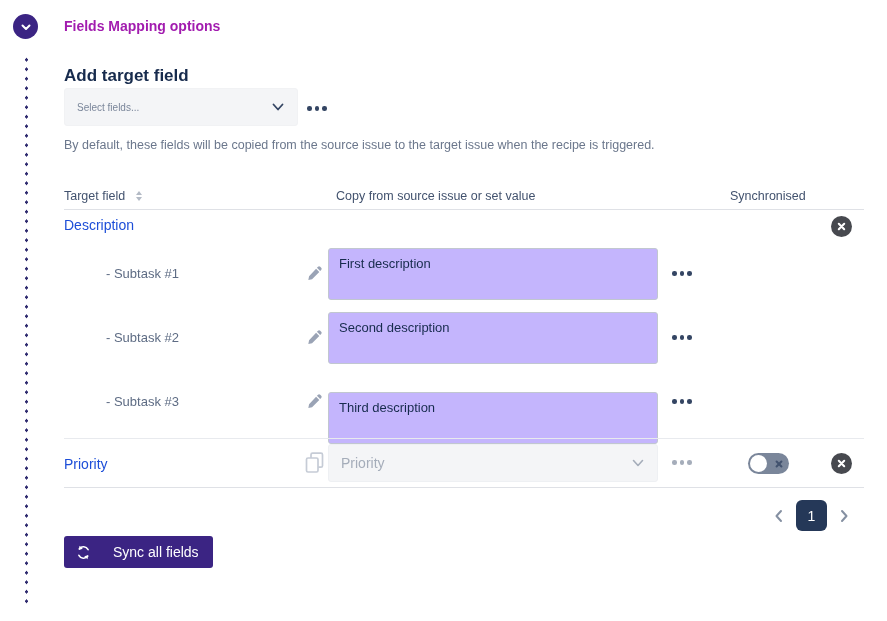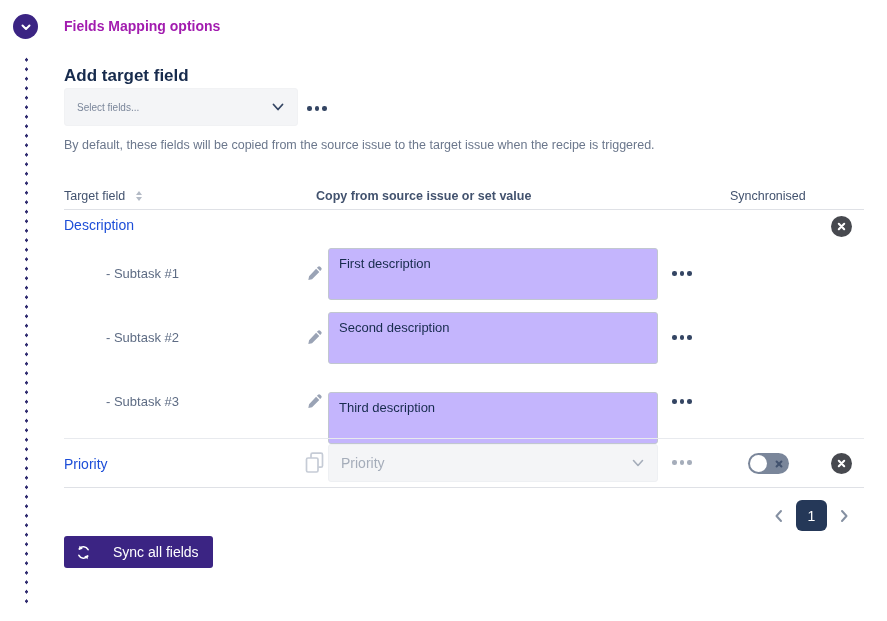--- a/index.html
+++ b/index.html
@@ -24,21 +24,21 @@
 
   .meatball{display:flex;gap:3px;align-items:center;background:none;border:none;padding:0;cursor:pointer;}
   .meatball span{width:4.5px;height:4.5px;border-radius:50%;background:#344563;display:block;}
   .meatball.light span{background:#a5adba;}
   .mb-add{position:absolute;left:307px;top:106px;}
 
   .help-text{position:absolute;left:64px;top:138px;font-size:12.5px;color:#6b778c;}
 
   .th{position:absolute;top:189px;font-size:12.5px;color:#42526e;}
   .th-target{left:64px;display:flex;align-items:center;gap:11px;cursor:pointer;}
-  .th-copy{left:316px;font-weight:bold;}
+  .th-copy{left:336px;}
   .th-sync{left:730px;}
   .sort-icon{display:inline-flex;flex-direction:column;gap:2px;}
   .sort-icon i{display:block;width:0;height:0;border-left:3.5px solid transparent;border-right:3.5px solid transparent;}
   .sort-icon .up{border-bottom:4px solid #b3bac5;}
   .sort-icon .down{border-top:4px solid #b3bac5;}
 
   .divider{position:absolute;left:64px;width:800px;height:0;border-top:1px solid #dfe1e6;}
   .d1{top:209px;} .d2{top:438px;border-top-color:#e8eaee;} .d3{top:487px;}
 
   .field-label{position:absolute;font-size:14px;color:#1d4ed8;}

